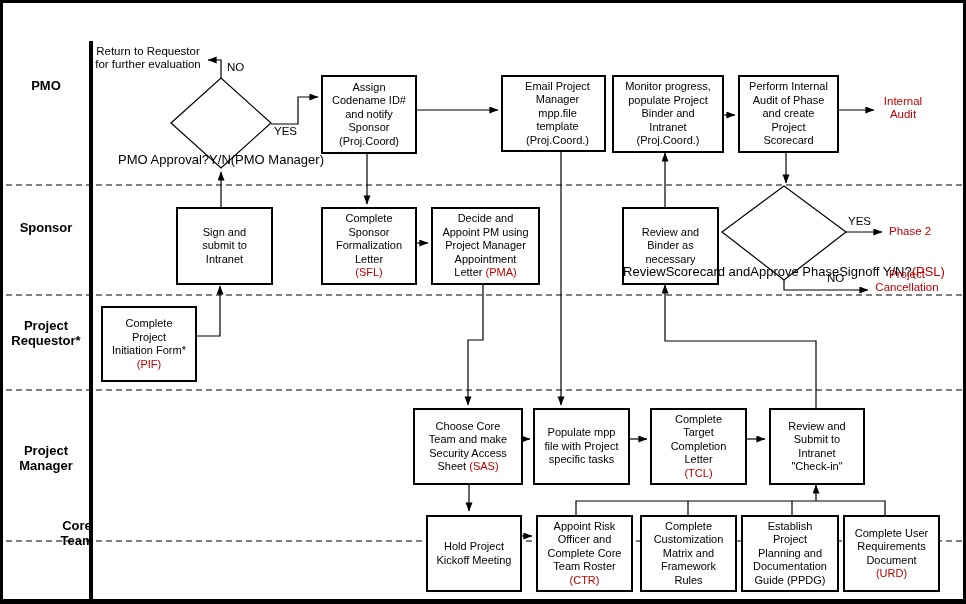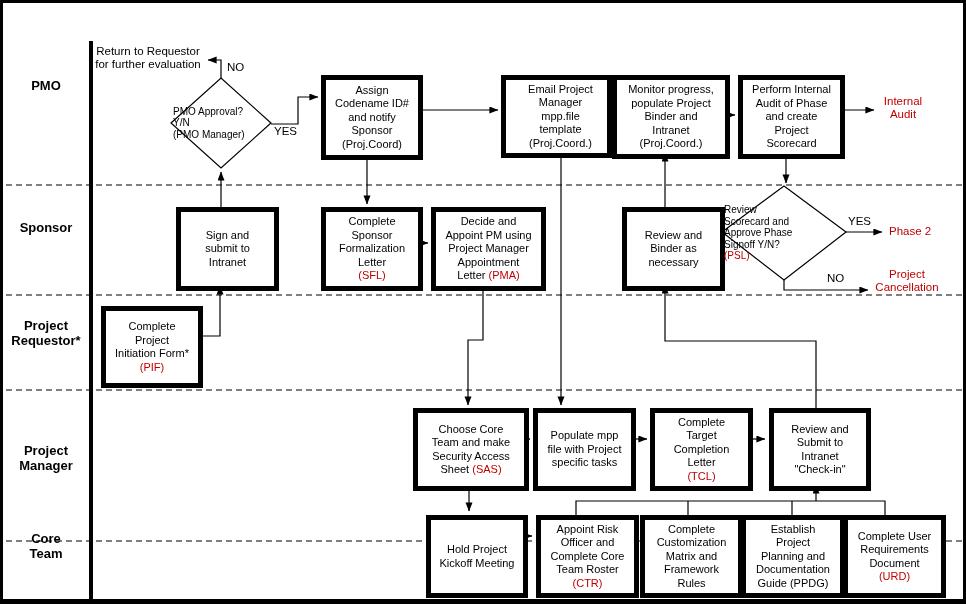--- a/index.html
+++ b/index.html
@@ -13,30 +13,30 @@
     background:linear-gradient(180deg,#d85673 0%,#c72b4d 35%,#c02646 100%);
     box-shadow:5px 5px 0 #1c1c1c;z-index:3;display:flex;align-items:center;
   }
   .titlebar span{
     color:#fff;font-weight:bold;font-size:15px;padding-left:8px;letter-spacing:.2px;
     text-shadow:1px 1px 0 rgba(0,0,0,.35);white-space:nowrap;
   }
   .vsep{position:absolute;left:86px;top:38px;width:4px;height:559px;background:#000;z-index:2;}
   svg.layer{position:absolute;left:0;top:0;z-index:1;}
   .node{
-    position:absolute;background:#fff;border:5px solid #000000;z-index:2;
+    position:absolute;background:#fff;border:2px solid #000000;z-index:2;
     display:flex;flex-direction:column;justify-content:center;align-items:center;
     text-align:center;font-size:11px;line-height:13.5px;
   }
   .node .ln{display:block;white-space:nowrap;}
   .mixline{display:block;white-space:nowrap;}
   .red{color:#c00000;}
   .dtext{
-    position:absolute;z-index:2;display:flex;flex-direction:column;justify-content:center;
-    align-items:flex-start;text-align:center;font-size:10px;line-height:11.5px;background:transparent;
+    position:absolute;z-index:2;display:flex;flex-direction:row;justify-content:center;
+    align-items:flex-end;text-align:center;font-size:13px;line-height:11.5px;background:transparent;
   }
   .dtext .ln{display:block;white-space:nowrap;}
   .lane-label{
     position:absolute;left:0;width:86px;text-align:center;font-weight:bold;
     font-size:13px;line-height:15px;z-index:2;
   }
   .flabel{position:absolute;z-index:2;font-size:11.5px;line-height:12.5px;white-space:nowrap;}
   .flabel.center{text-align:center;white-space:normal;}
 </style>
 </head>
@@ -102,21 +102,21 @@
     <span class="ln">Sponsor</span>
   </div>
   <div class="lane-label" style="top:315px;">
     <span class="ln" style="display:block">Project</span>
     <span class="ln" style="display:block">Requestor*</span>
   </div>
   <div class="lane-label" style="top:440px;">
     <span class="ln" style="display:block">Project</span>
     <span class="ln" style="display:block">Manager</span>
   </div>
-  <div class="lane-label" style="top:528px;">
+  <div class="lane-label" style="top:515px;padding-left:31px;">
     <span class="ln" style="display:block">Core</span>
     <span class="ln" style="display:block">Team</span>
   </div>
 
   <div class="node" style="left:318px;top:72px;width:92px;height:75px;">
     <span class="ln">Assign</span>
     <span class="ln">Codename ID#</span>
     <span class="ln">and notify</span>
     <span class="ln">Sponsor</span>
     <span class="ln">(Proj.Coord)</span>

